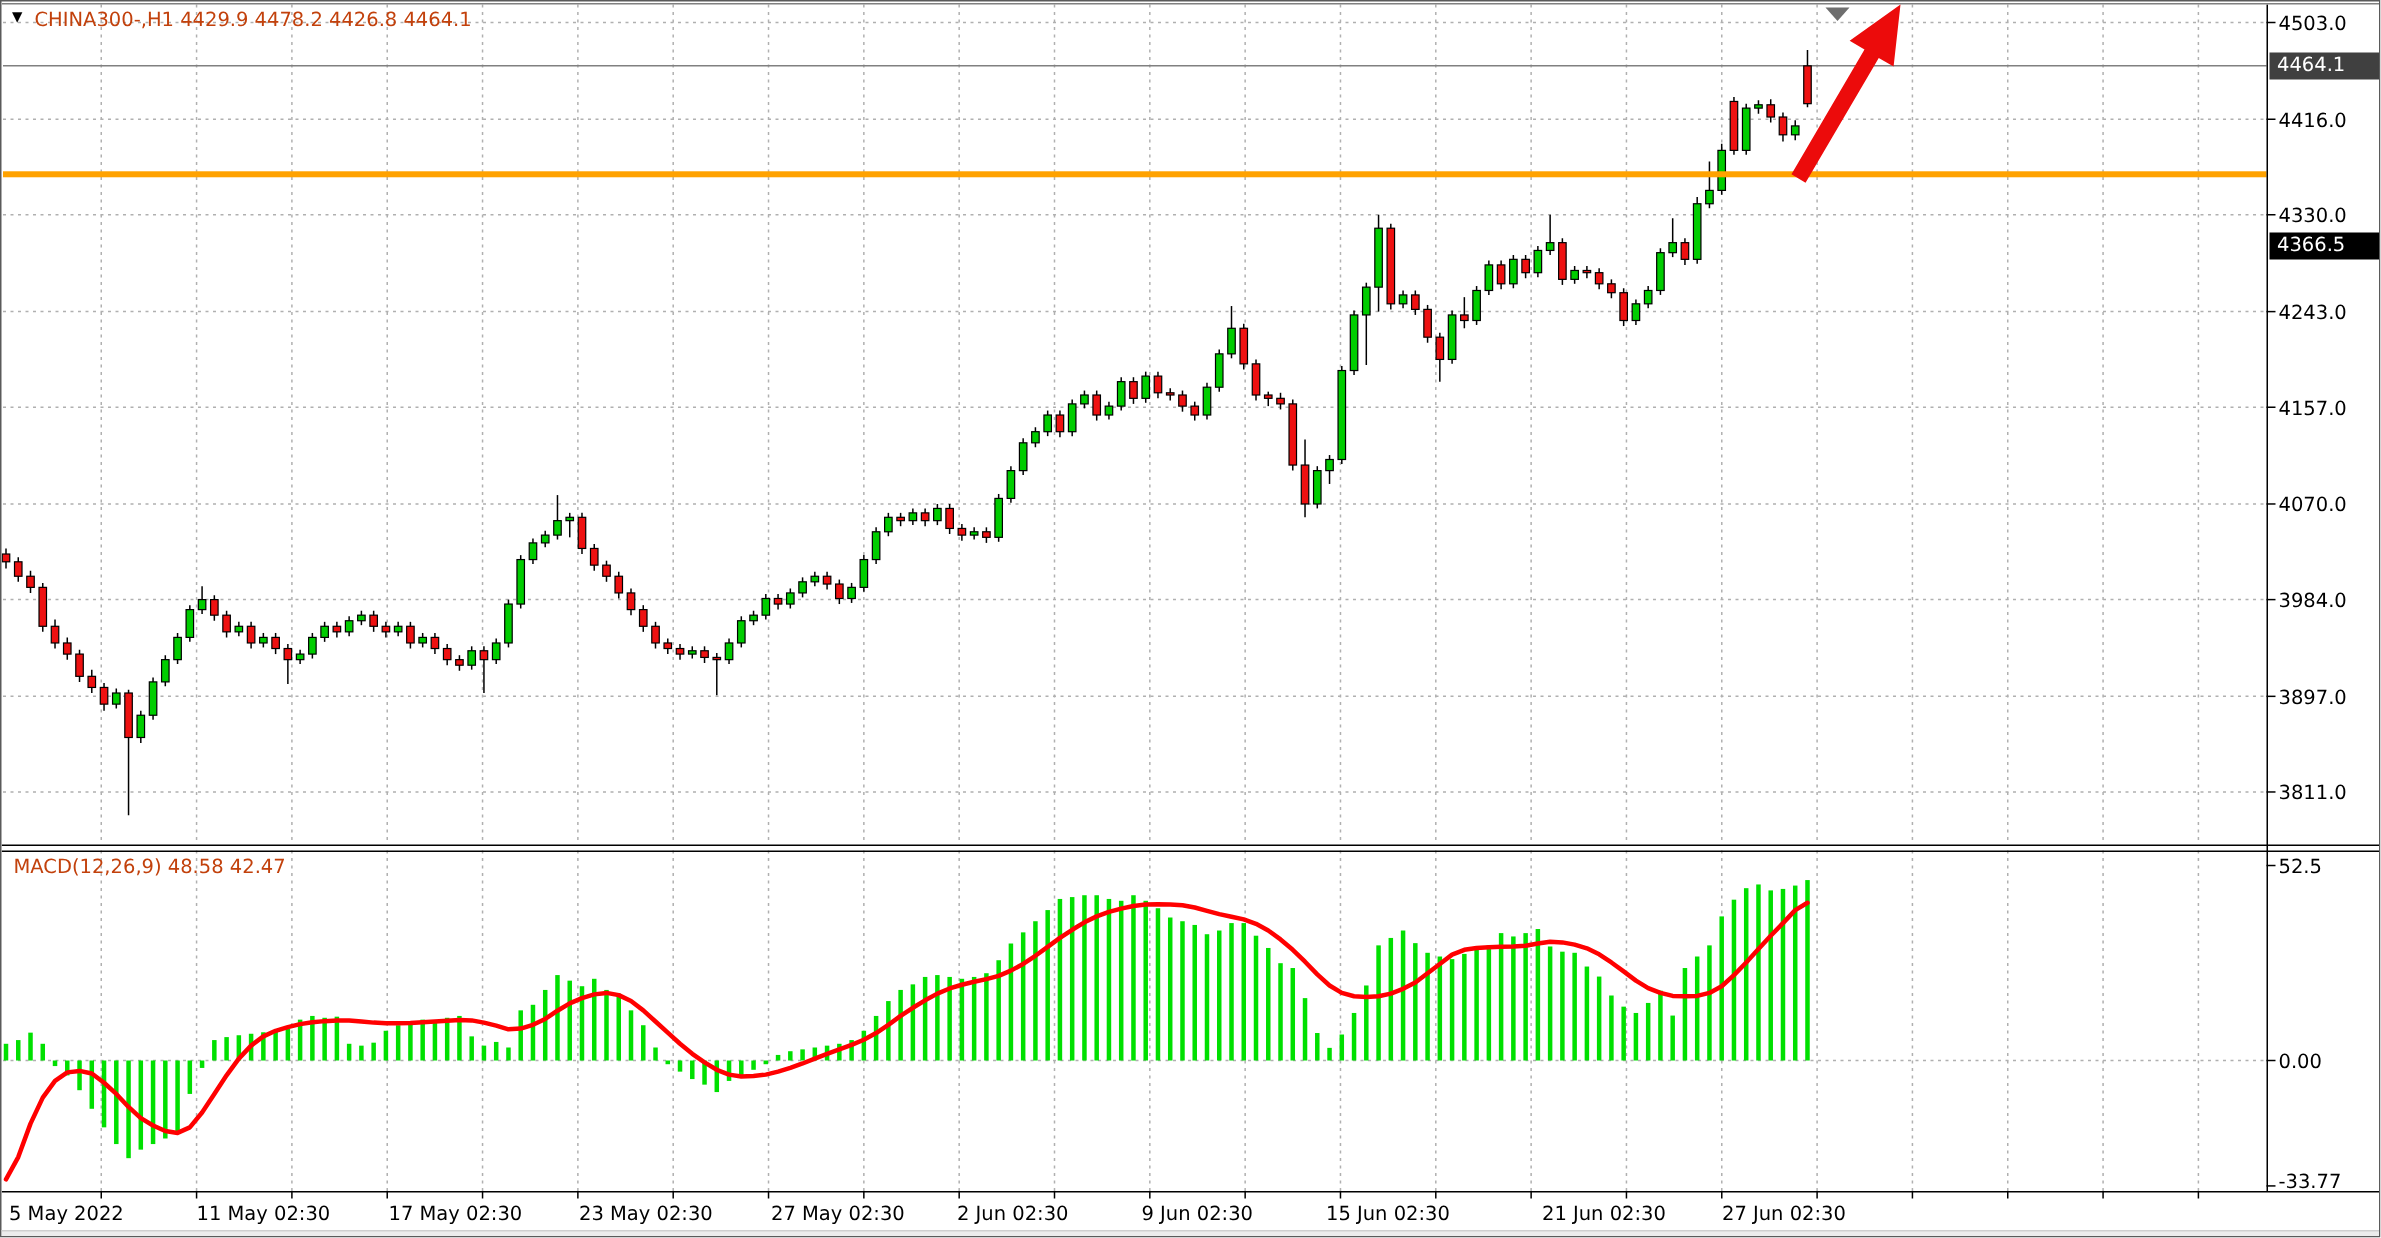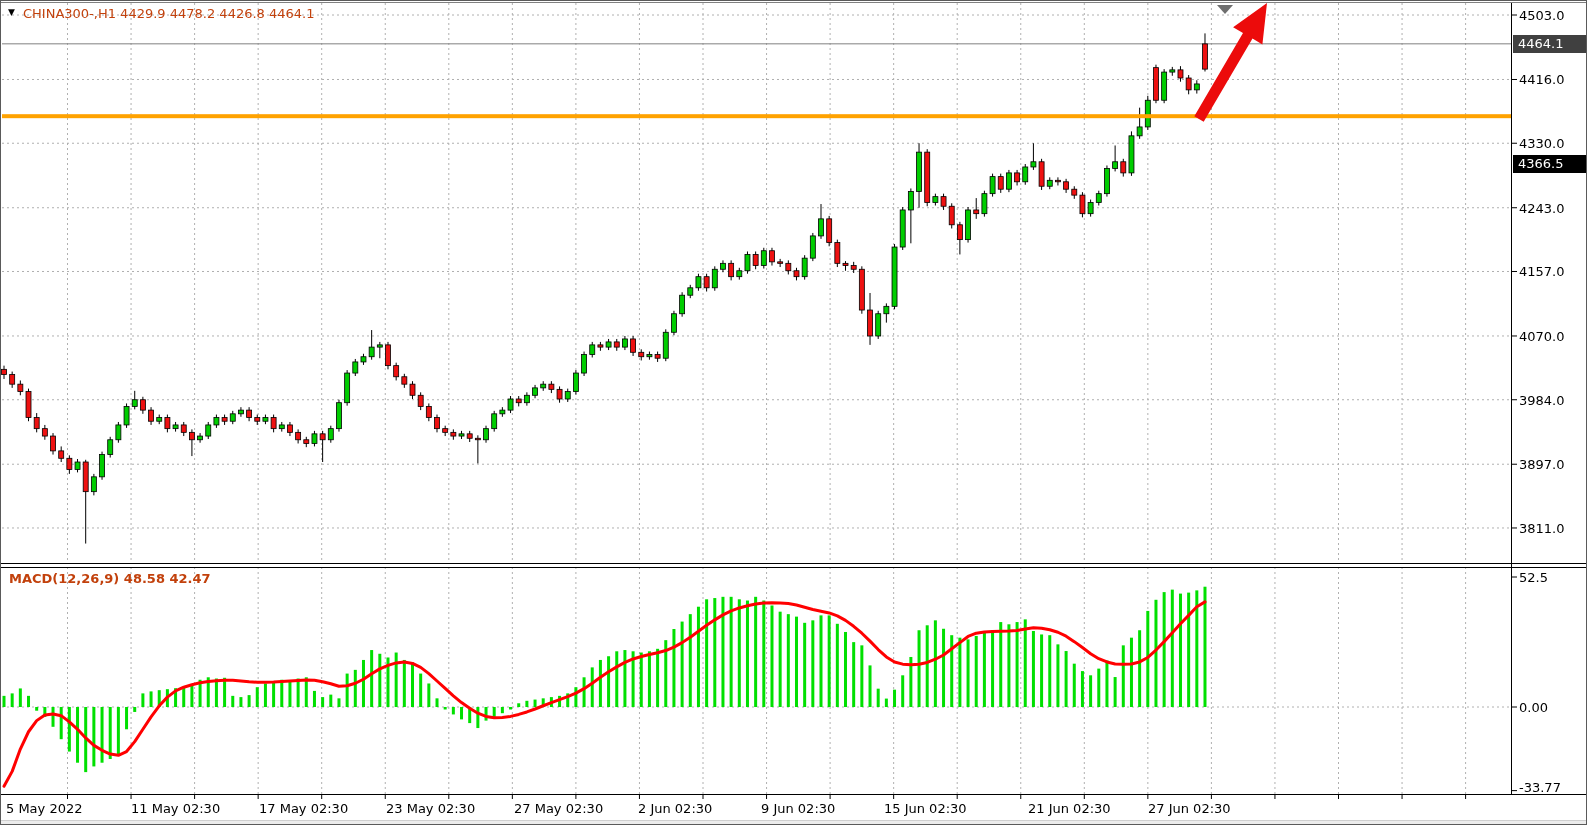--- a/index.html
+++ b/index.html
@@ -3,21 +3,21 @@
 <meta charset="utf-8">
 <style>
   html,body{margin:0;padding:0;background:#fff;}
   #app{position:relative;width:1587px;height:825px;background:#fff;
        font-family:"DejaVu Sans","Liberation Sans",sans-serif;color:#000;
        border:1px solid #5a5a5a;box-sizing:border-box;overflow:hidden;}
   #cv{position:absolute;left:0;top:0;}
   .overlay{position:absolute;font-size:13px;color:#c2410c;white-space:nowrap;}
   #title{left:22px;top:5px;}
   #dd-icon{position:absolute;left:7px;top:6px;font-size:9px;color:#000;}
-  #macd-label{left:8px;top:570px;font-weight:bold;}
+  #macd-label{left:8px;top:570px;}
   .badge{position:absolute;left:1512px;width:74px;height:18px;line-height:18px;
          font-size:13px;padding-left:5px;box-sizing:border-box;color:#fff;}
   #badge-current{top:34px;background:#404040;}
   #badge-hline{top:106px;background:#000000;margin-top:48px;}
   #bottom-strip{position:absolute;left:0;top:819px;width:1587px;height:6px;
                 background:#ececec;border-top:1px solid #cfcfcf;}
   svg text{font-family:"DejaVu Sans","Liberation Sans",sans-serif;font-size:13px;fill:#000;}
 </style>
 </head>
 <body>

